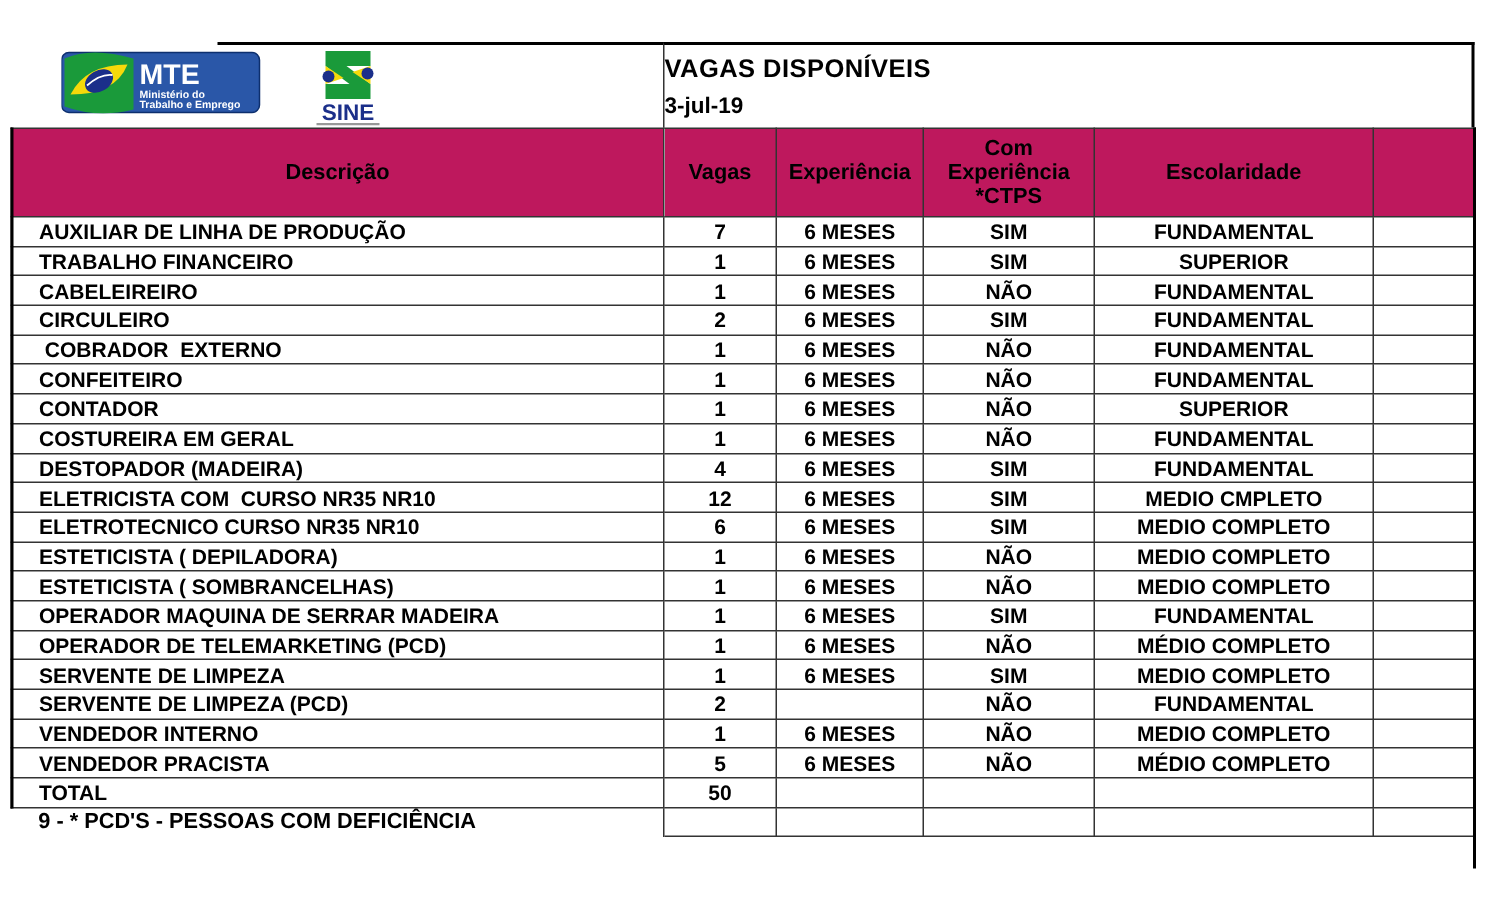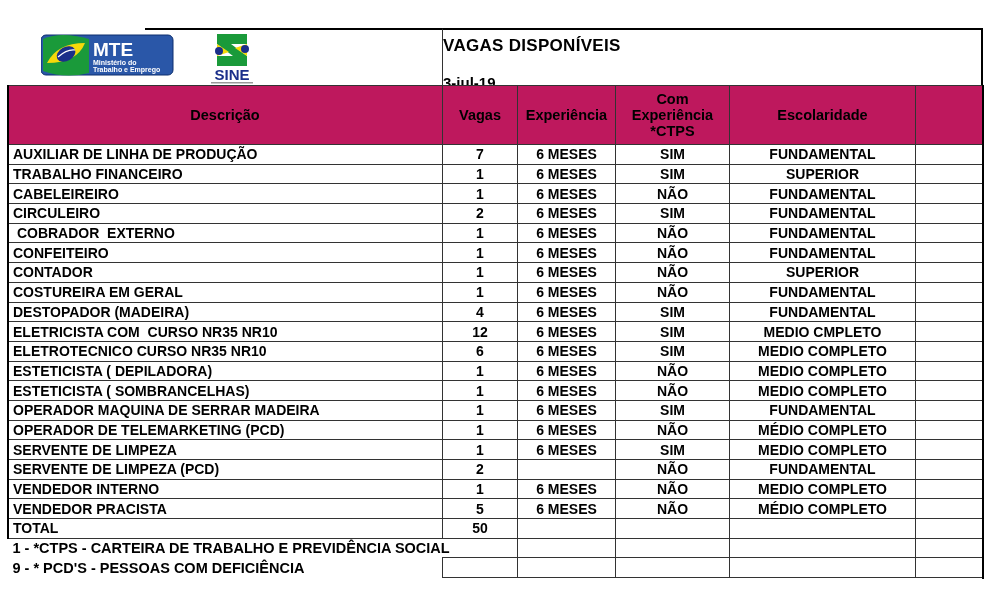--- a/index.html
+++ b/index.html
@@ -5,26 +5,26 @@
   html, body { margin:0; padding:0; background:#ffffff; }
   body { width:1000px; height:611px; position:relative; overflow:hidden;
          font-family:"Liberation Sans", sans-serif; color:#000; }
   .logo-mte { position:absolute; left:9px; top:33px; width:134px; height:44px;padding-left:32px; }
   .logo-sine { position:absolute; left:203px; top:30px; width:58px; height:41px; }
   .title-box { position:absolute; left:442px; top:28px; width:541px; height:57px;
                border-top:2px solid #000; border-right:2px solid #000; border-left:1px solid #333;
                box-sizing:border-box; text-align:left; }
   .top-line { position:absolute; left:145px; top:28px; width:298px; height:2px; background:#000; }
   .title-main { font-weight:bold; font-size:17px; margin-top:6px; letter-spacing:0.3px; }
-  .title-date { font-weight:bold; font-size:15px; margin-top:18px; }
+  .title-date { font-weight:bold; font-size:15px; margin-top:6px; }
   table.grid { position:absolute; left:7px; top:85px; border-collapse:collapse; table-layout:fixed; }
   table.grid td, table.grid th { border:1px solid #333; padding:0; height:18.7px; font-size:14px;
         font-weight:bold; white-space:nowrap; overflow:hidden; line-height:18px; }
   table.grid th { background:#be185d; height:58px; font-size:14.5px; line-height:16px; text-align:center; }
-  table.grid td.desc { text-align:left; padding-left:5px; }
+  table.grid td.desc { text-align:left; padding-left:18px; }
   table.grid td.c { text-align:center; }
   table.grid tr.note td.desc { border-left:none; border-bottom:none; border-top:none; font-size:14.5px; }
   table.grid tr.first-note td.desc { border-top:1px solid #333; }
   .outer-left { position:absolute; left:7px; top:85px; width:2px; height:454px; background:#000; }
   .outer-right { position:absolute; left:982px; top:85px; width:2px; height:494px; background:#000; }
 </style>
 </head>
 <body>
 
 <div class="logo-mte">
@@ -236,27 +236,20 @@
         <td></td>
       </tr>
     <tr>
         <td class="desc">TOTAL</td>
         <td class="c">50</td>
         <td></td>
         <td></td>
         <td></td>
         <td></td>
       </tr>
-    <tr class="note first-note">
-      <td class="desc" colspan="2" style="overflow:visible;border-right:none;">1 - *CTPS - CARTEIRA DE TRABALHO E PREVIDÊNCIA SOCIAL</td>
-      <td></td>
-        <td></td>
-        <td></td>
-        <td></td>
-    </tr>
     <tr class="note">
       <td class="desc" style="overflow:visible;border-right:1px solid #333;">9 - * PCD'S - PESSOAS COM DEFICIÊNCIA</td>
       <td></td>
         <td></td>
         <td></td>
         <td></td>
         <td></td>
     </tr>
   </tbody>
 </table>

